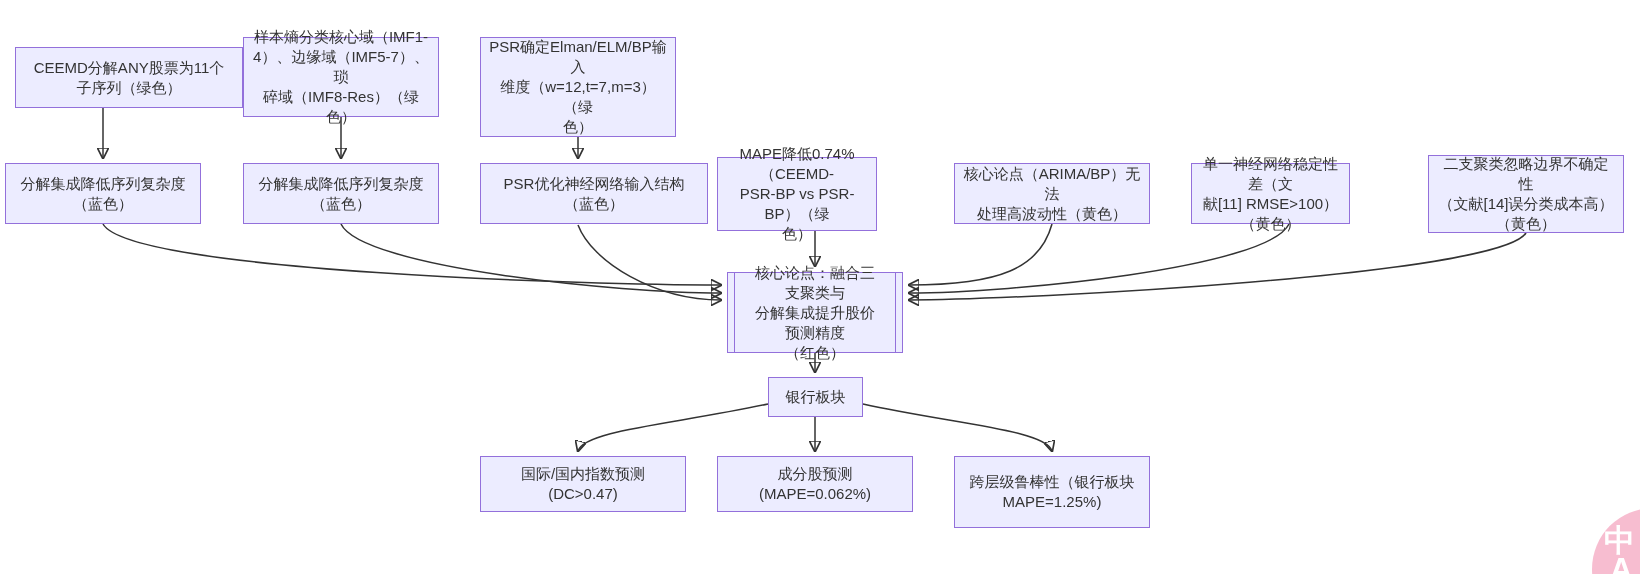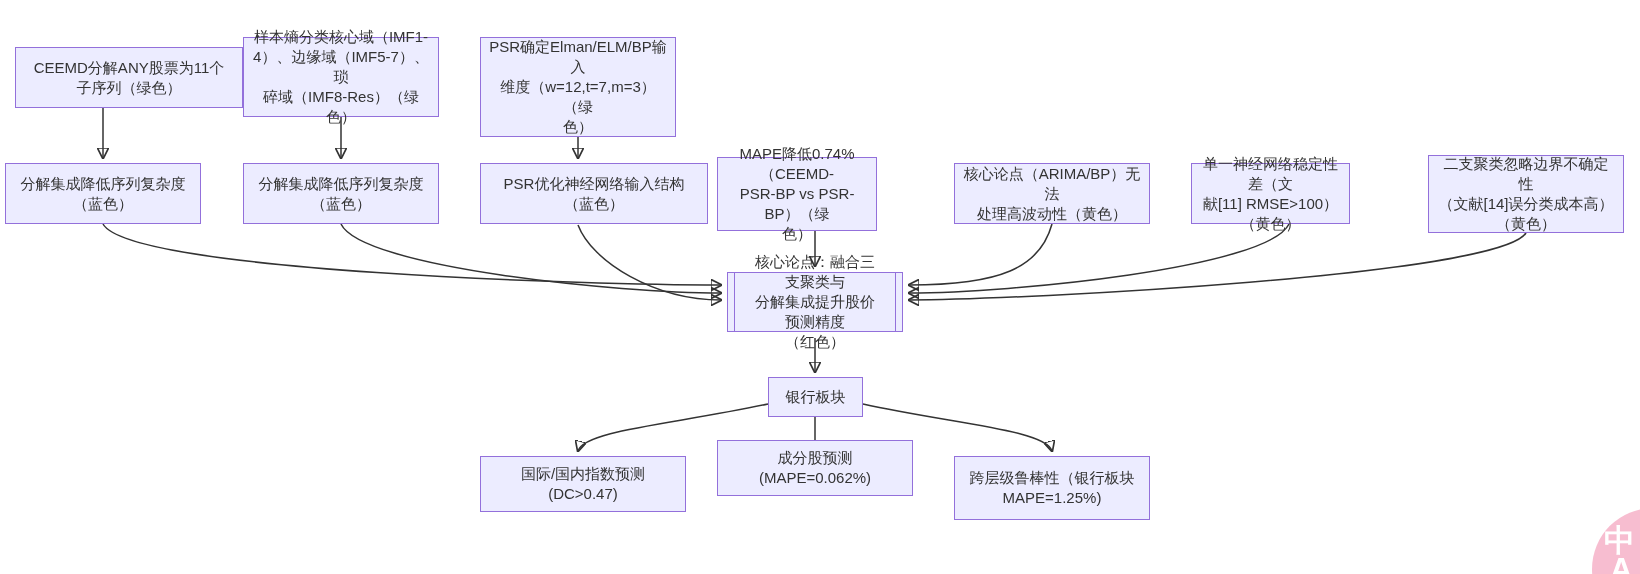--- a/index.html
+++ b/index.html
@@ -129,43 +129,43 @@
     <span class="label">单一神经网络稳定性差（文
 献[11] RMSE&gt;100）（黄色）</span>
   </div>
 
   <div class="node" style="left:1428px;top:155px;width:196px;height:78px">
     <span class="label">二支聚类忽略边界不确定性
 （文献[14]误分类成本高）
 （黄色）</span>
   </div>
 
-  <div class="node subroutine" style="left:727px;top:272px;width:176px;height:60px;padding:4px 24px">
+  <div class="node subroutine" style="left:727px;top:272px;width:176px;height:81px;padding:4px 24px">
     <i class="sidebar-line l"></i>
     <i class="sidebar-line r"></i>
     <span class="label">核心论点：融合三支聚类与
 分解集成提升股价预测精度
 （红色）</span>
   </div>
 
   <div class="node" style="left:768px;top:377px;width:95px;height:40px">
     <span class="label">银行板块</span>
   </div>
 
   <div class="node" style="left:480px;top:456px;width:206px;height:56px">
     <span class="label">国际/国内指数预测
 (DC&gt;0.47)</span>
   </div>
 
-  <div class="node" style="left:717px;top:440px;width:196px;height:56px">
+  <div class="node" style="left:717px;top:456px;width:196px;height:56px">
     <span class="label">成分股预测
 (MAPE=0.062%)</span>
   </div>
 
-  <div class="node" style="left:954px;top:456px;width:196px;height:64px">
+  <div class="node" style="left:954px;top:456px;width:196px;height:72px">
     <span class="label">跨层级鲁棒性（银行板块
 MAPE=1.25%)</span>
   </div>
 
   <div class="translate-badge">
     <div class="glyphs">
       <span class="g1">中</span>
       <span class="g2">A</span>
     </div>
   </div>

